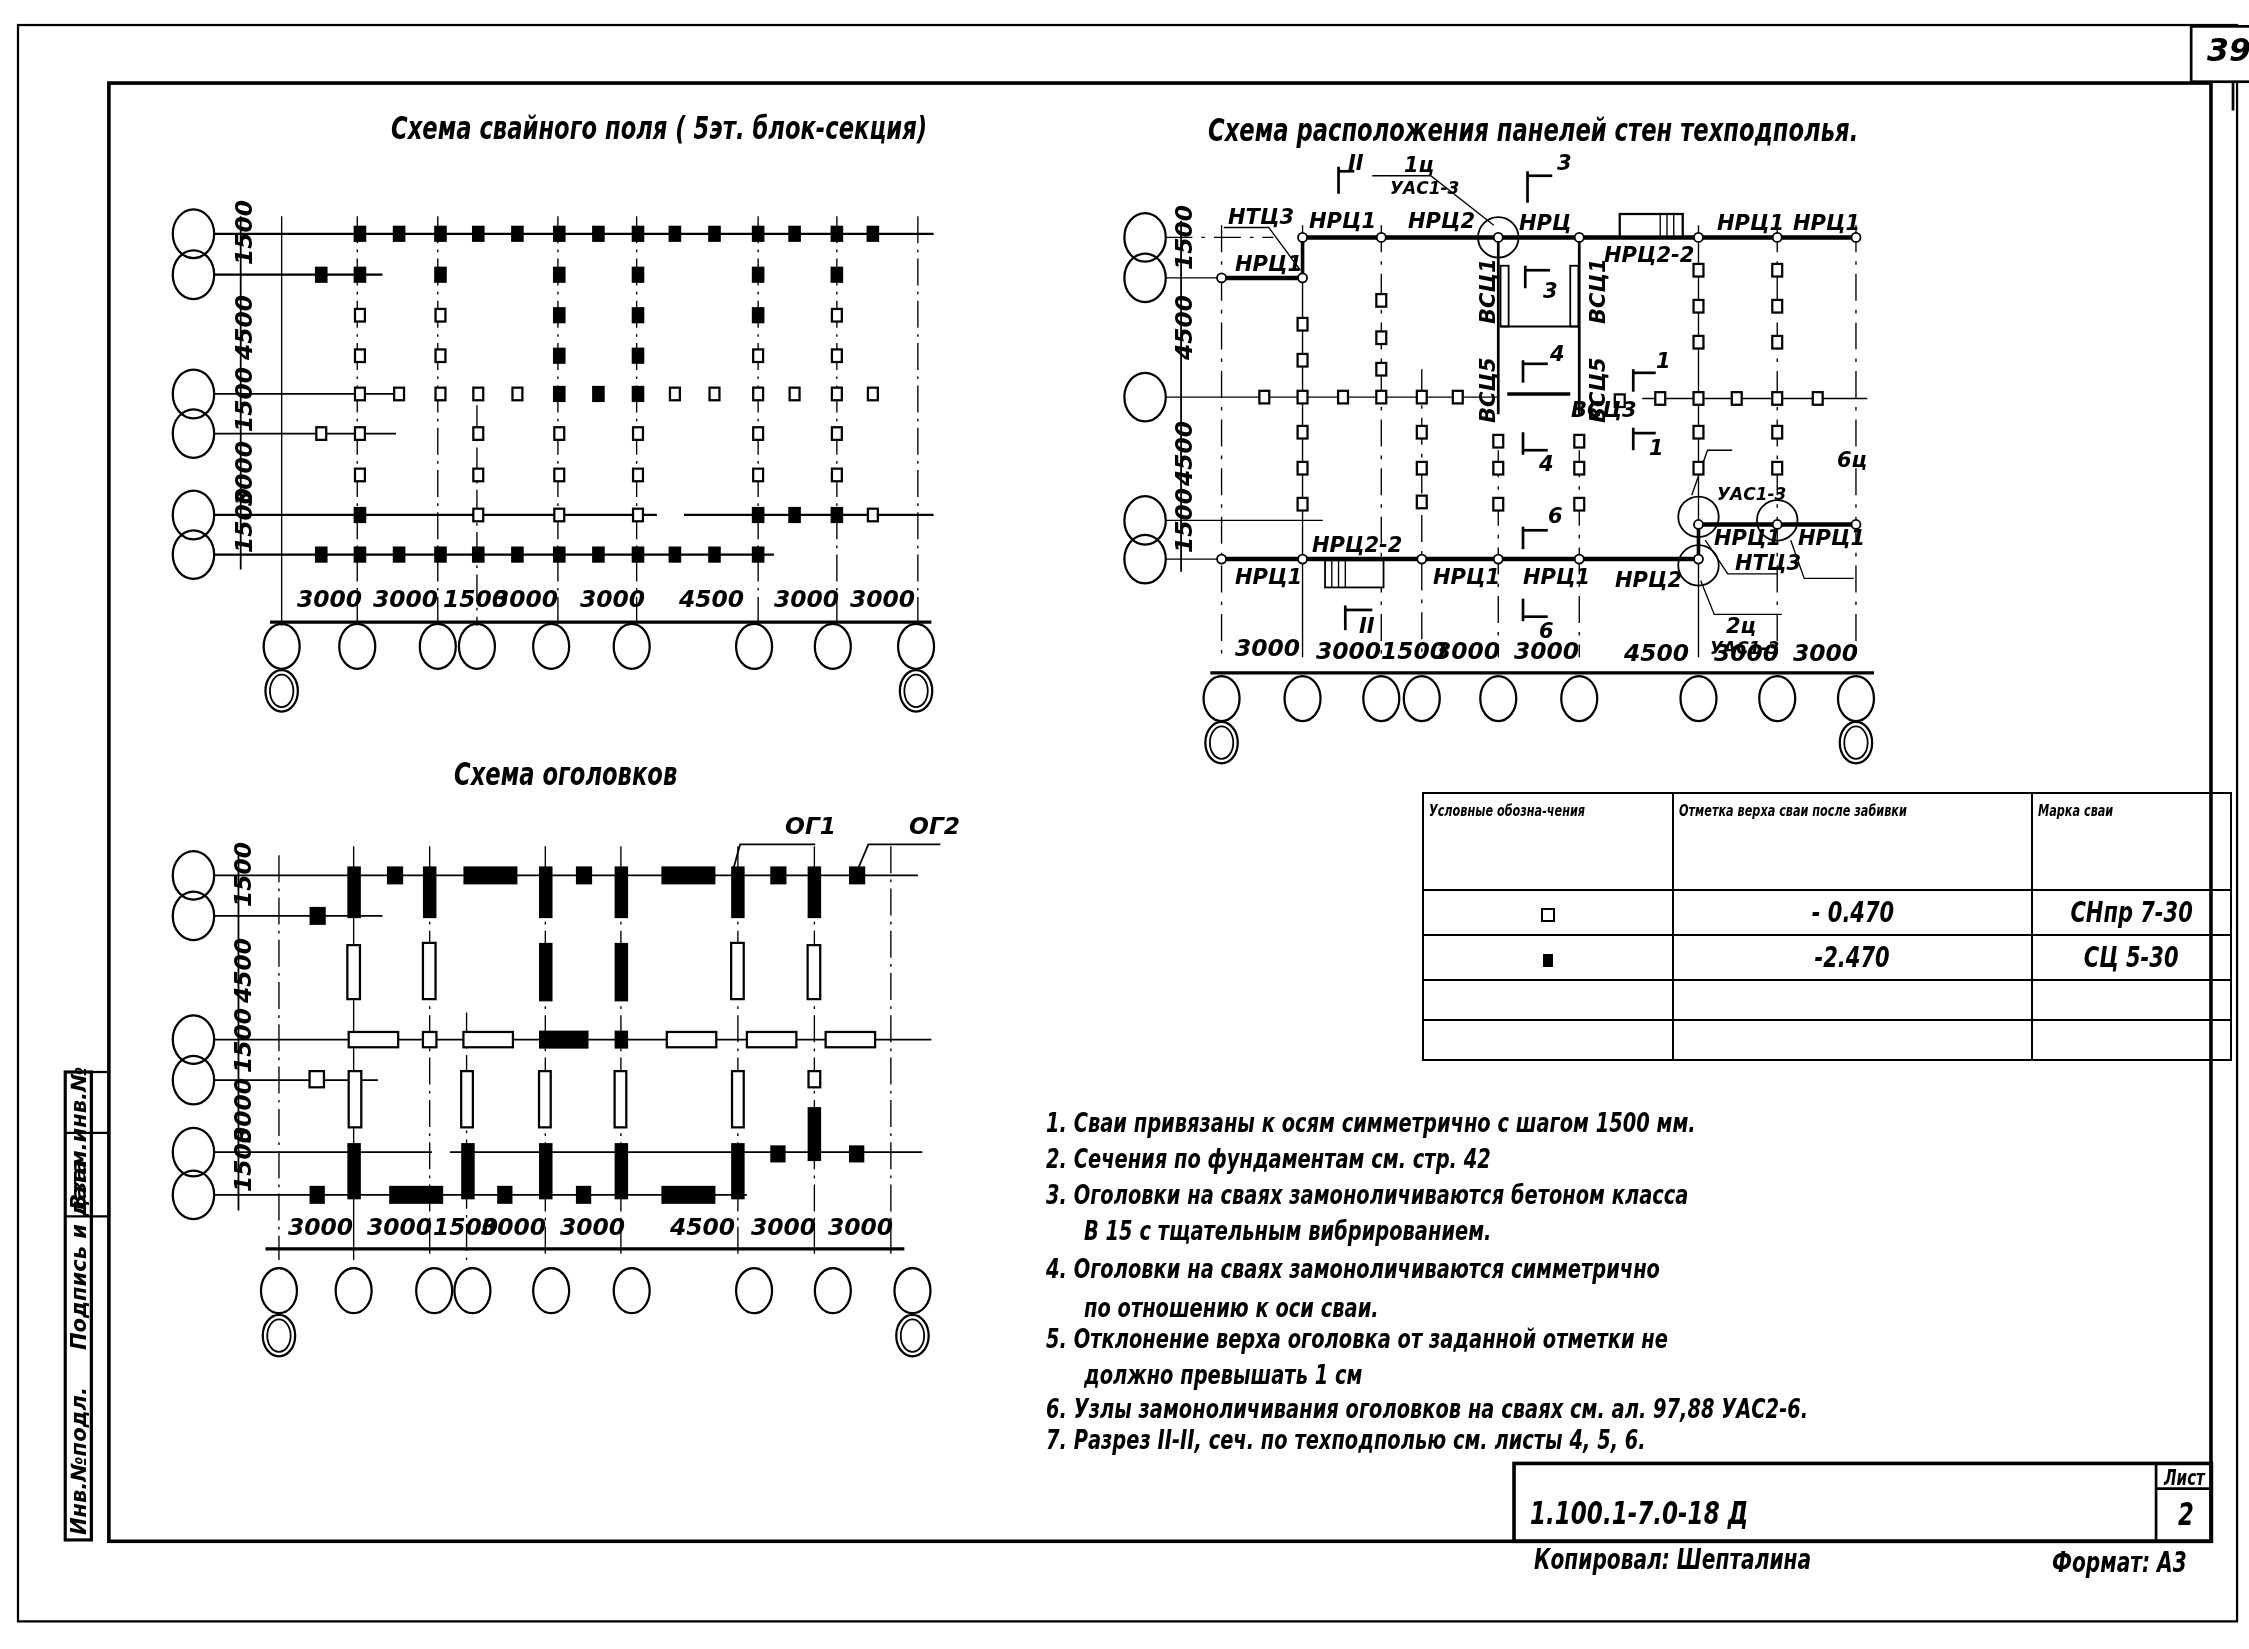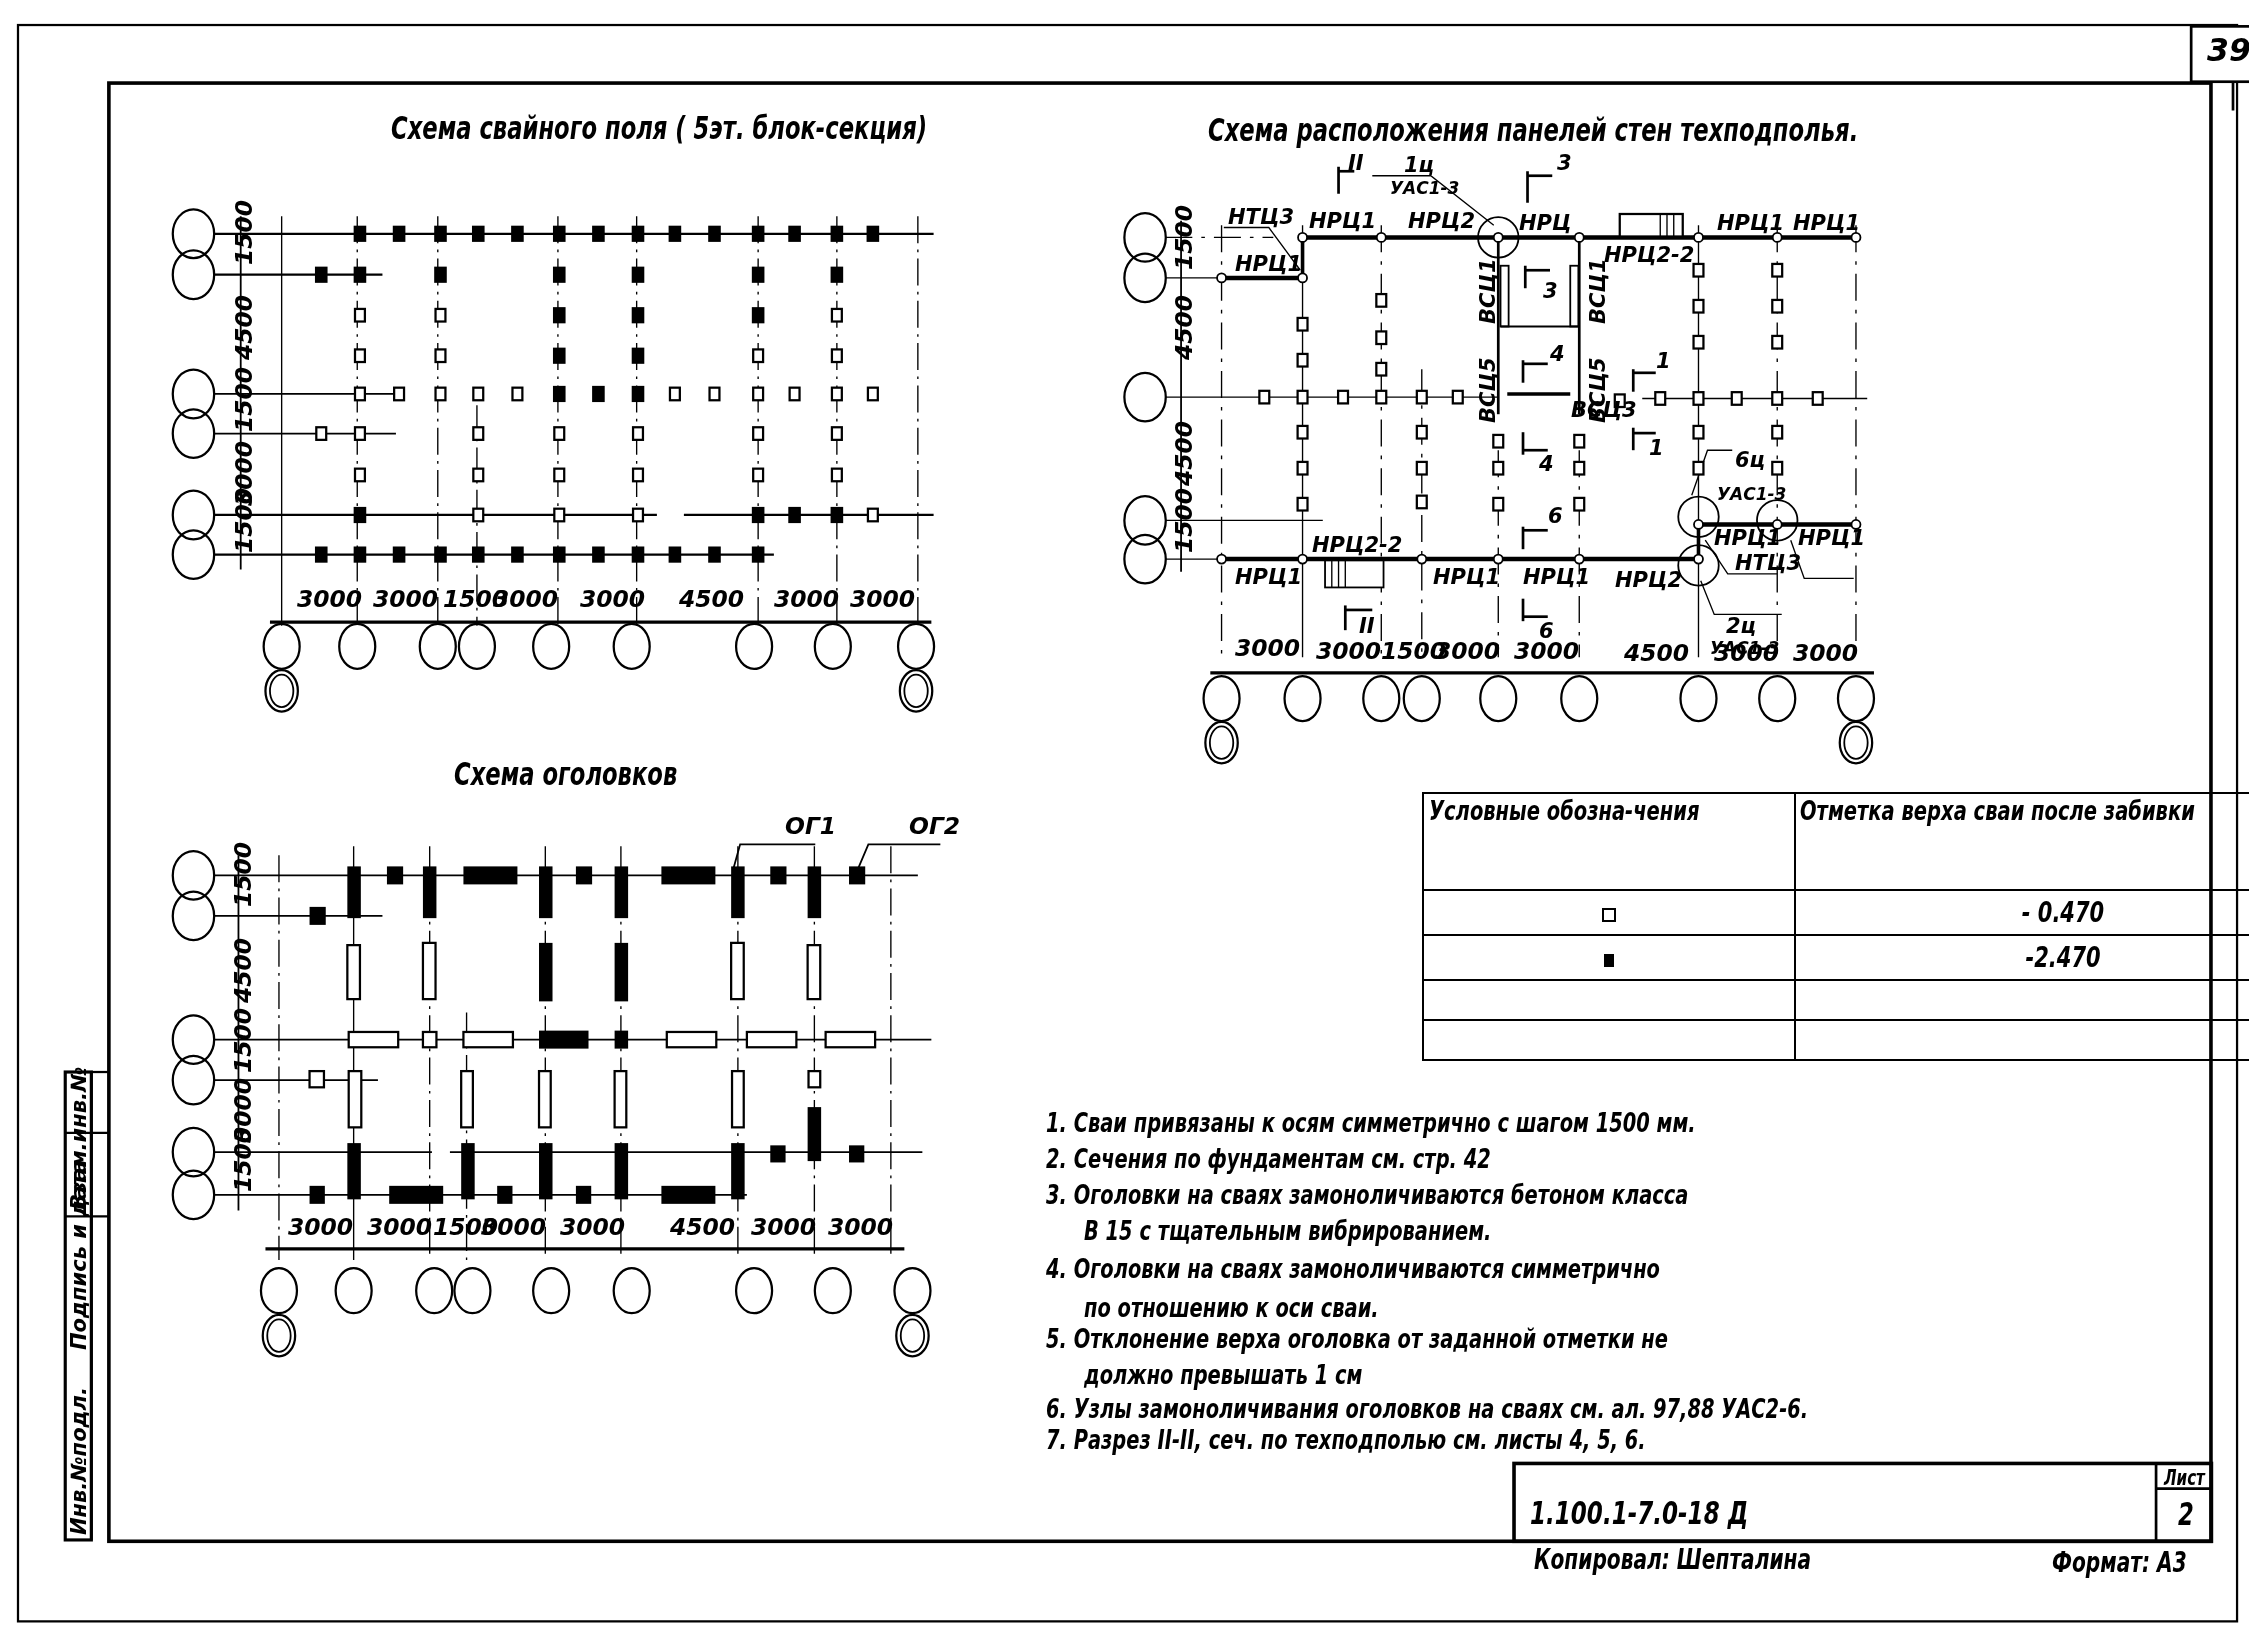--- a/index.html
+++ b/index.html
@@ -6,21 +6,21 @@
   body { width:2287px; height:1650px; position:relative; overflow:hidden;
          font-family:"DejaVu Sans", sans-serif; color:#000; }
   .abs { position:absolute; }
   .hand { font-family:"DejaVu Sans", sans-serif; font-style:italic; font-weight:bold; color:#000;
           transform:scaleX(0.72); transform-origin:left center; white-space:nowrap; }
   .title { font-size:31.5px; }
   .note  { font-size:27px; line-height:27px; }
   svg { position:absolute; left:0; top:0; }
   .tbl { position:absolute; border-collapse:collapse; }
   .tbl td { border:2.7px solid #000; padding:0 4.5px; vertical-align:middle; text-align:center; }
-  .tbl .h { font-size:26px; line-height:26px; text-align:left; vertical-align:top; padding-top:3.6px; }
+  .tbl .h { font-size:15px; line-height:26px; text-align:left; vertical-align:top; padding-top:3.6px; }
   .tbl .c { font-size:28px; }
   .cell-in { display:inline-block; transform:scaleX(0.75); transform-origin:center; font-style:italic; font-weight:bold; white-space:nowrap; }
   .cell-inl { display:inline-block; transform:scaleX(0.75); transform-origin:left center; font-style:italic; font-weight:bold; white-space:nowrap; }
   .sym-open { display:inline-block; width:10px; height:10px; border:2.2px solid #000; background:#fff; }
   .sym-fill { display:inline-block; width:10px; height:13.5px; background:#000; }
   .stamp-text { font-size:22.5px; font-style:italic; font-weight:bold; white-space:nowrap; }
   .vert { position:absolute; transform:rotate(-90deg); transform-origin:left top; white-space:nowrap; }
   .dim { font-size:23.4px; font-style:italic; font-weight:bold; white-space:nowrap; }
   .lbl { font-size:21px; font-style:italic; font-weight:bold; white-space:nowrap; }
 </style>
@@ -539,21 +539,21 @@
   <div class="abs lbl" style="left:1550px; top:342px;">4</div>
   <div class="vert lbl" style="left:1476px; top:423px;">ВСЦ5</div>
   <div class="vert lbl" style="left:1586px; top:423px;">ВСЦ5</div>
   <div class="abs lbl" style="left:1523px; top:398px;margin-left:48px;">ВСЦ3</div>
   <div class="abs lbl" style="left:1539px; top:452px;">4</div>
   <div class="abs lbl" style="left:1656px; top:349px;">1</div>
   <div class="abs lbl" style="left:1649px; top:436px;">1</div>
   <div class="abs lbl" style="left:1548px; top:504px;">6</div>
   <div class="abs lbl" style="left:1539px; top:619px;">6</div>
   <div class="abs lbl" style="left:1359px; top:614px;">II</div>
-  <div class="abs lbl" style="left:1735px; top:448px;">6ц</div>
+  <div class="abs lbl" style="left:1837px; top:448px;">6ц</div>
   <div class="abs lbl" style="left:1717px; top:484px; font-size:17px;">УАС1-3</div>
   <div class="abs lbl" style="left:1726px; top:614px;">2ц</div>
   <div class="abs lbl" style="left:1710px; top:603px; font-size:17px; top:638px;">УАС1-3</div>
   <div class="abs lbl" style="left:1714px; top:526px;">НРЦ1</div>
   <div class="abs lbl" style="left:1798px; top:526px;">НРЦ1</div>
   <div class="abs lbl" style="left:1735px; top:551px;">НТЦ3</div>
   <div class="abs lbl" style="left:1312px; top:533px;">НРЦ2-2</div>
   <div class="abs lbl" style="left:1235px; top:565px;">НРЦ1</div>
   <div class="abs lbl" style="left:1433px; top:565px;">НРЦ1</div>
   <div class="abs lbl" style="left:1523px; top:565px;">НРЦ1</div>

